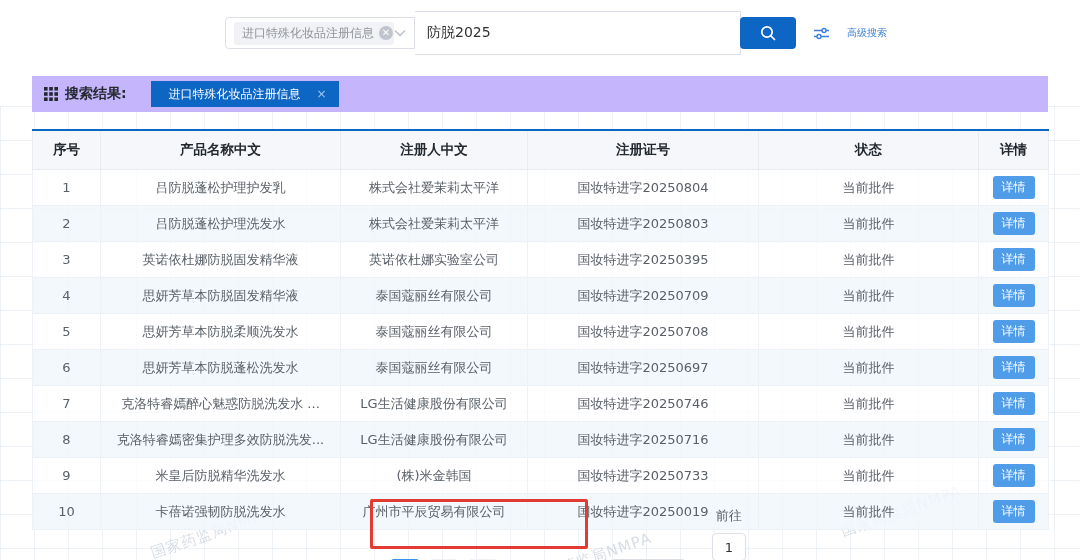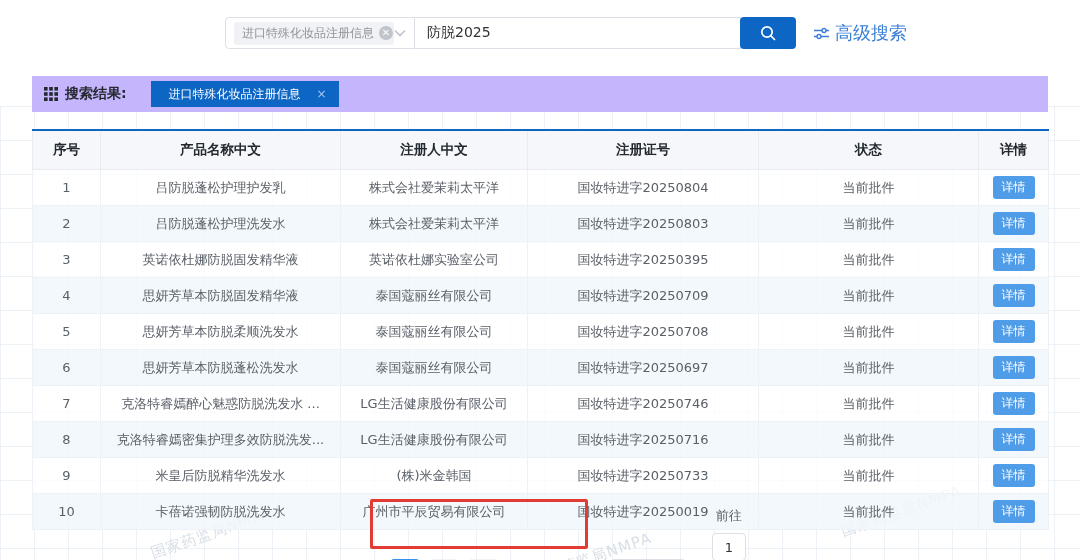--- a/index.html
+++ b/index.html
@@ -35,31 +35,31 @@
   .sel-tag{
     background:#f0f2f5;color:#909399;font-size:12px;border-radius:3px;
     padding:3px 5px 3px 8px;display:flex;align-items:center;gap:5px;white-space:nowrap;max-width:150px;overflow:hidden;
   }
   .sel-tag-close{
     width:14px;height:14px;border-radius:50%;background:#c0c4cc;color:#fff;
     font-size:10px;line-height:14px;display:flex;align-items:center;justify-content:center;flex:0 0 auto;
   }
   .sel-chevron{margin-left:auto;display:flex;align-items:center;}
   .search-input{
-    width:326px;height:32px;box-sizing:border-box;border:1px solid #dcdfe6;border-left:none;
+    width:326px;height:44px;box-sizing:border-box;border:1px solid #dcdfe6;border-left:none;
     padding:0 12px;font-size:14px;color:#303133;outline:none;border-radius:0;
     font-family:"DejaVu Sans","Liberation Sans",sans-serif;
   }
   .search-btn{
     width:56px;height:32px;border:none;background:#0d65c4;border-radius:4px;margin-left:-1px;
     display:flex;align-items:center;justify-content:center;cursor:pointer;
   }
   .adv-search{
-    margin-left:18px;display:flex;align-items:center;gap:6px;
-    color:#3a7fd5;font-size:18px;text-decoration:none;cursor:pointer;white-space:nowrap;
+    margin-left:18px;display:flex;align-items:center;gap:18px;
+    color:#3a7fd5;font-size:10px;text-decoration:none;cursor:pointer;white-space:nowrap;
   }
 
   
   .result-bar{
     position:absolute;left:32px;top:76px;width:1016px;height:36px;box-sizing:border-box;z-index:2;
     background:#c4b5fd;display:flex;align-items:center;padding:0 12px;
   }
   .result-label{font-weight:bold;font-size:14px;color:#24292f;margin-left:7px;white-space:nowrap;}
   .result-tag{
     margin-left:24px;background:#0d65c4;color:#fff;font-size:12px;height:26px;

